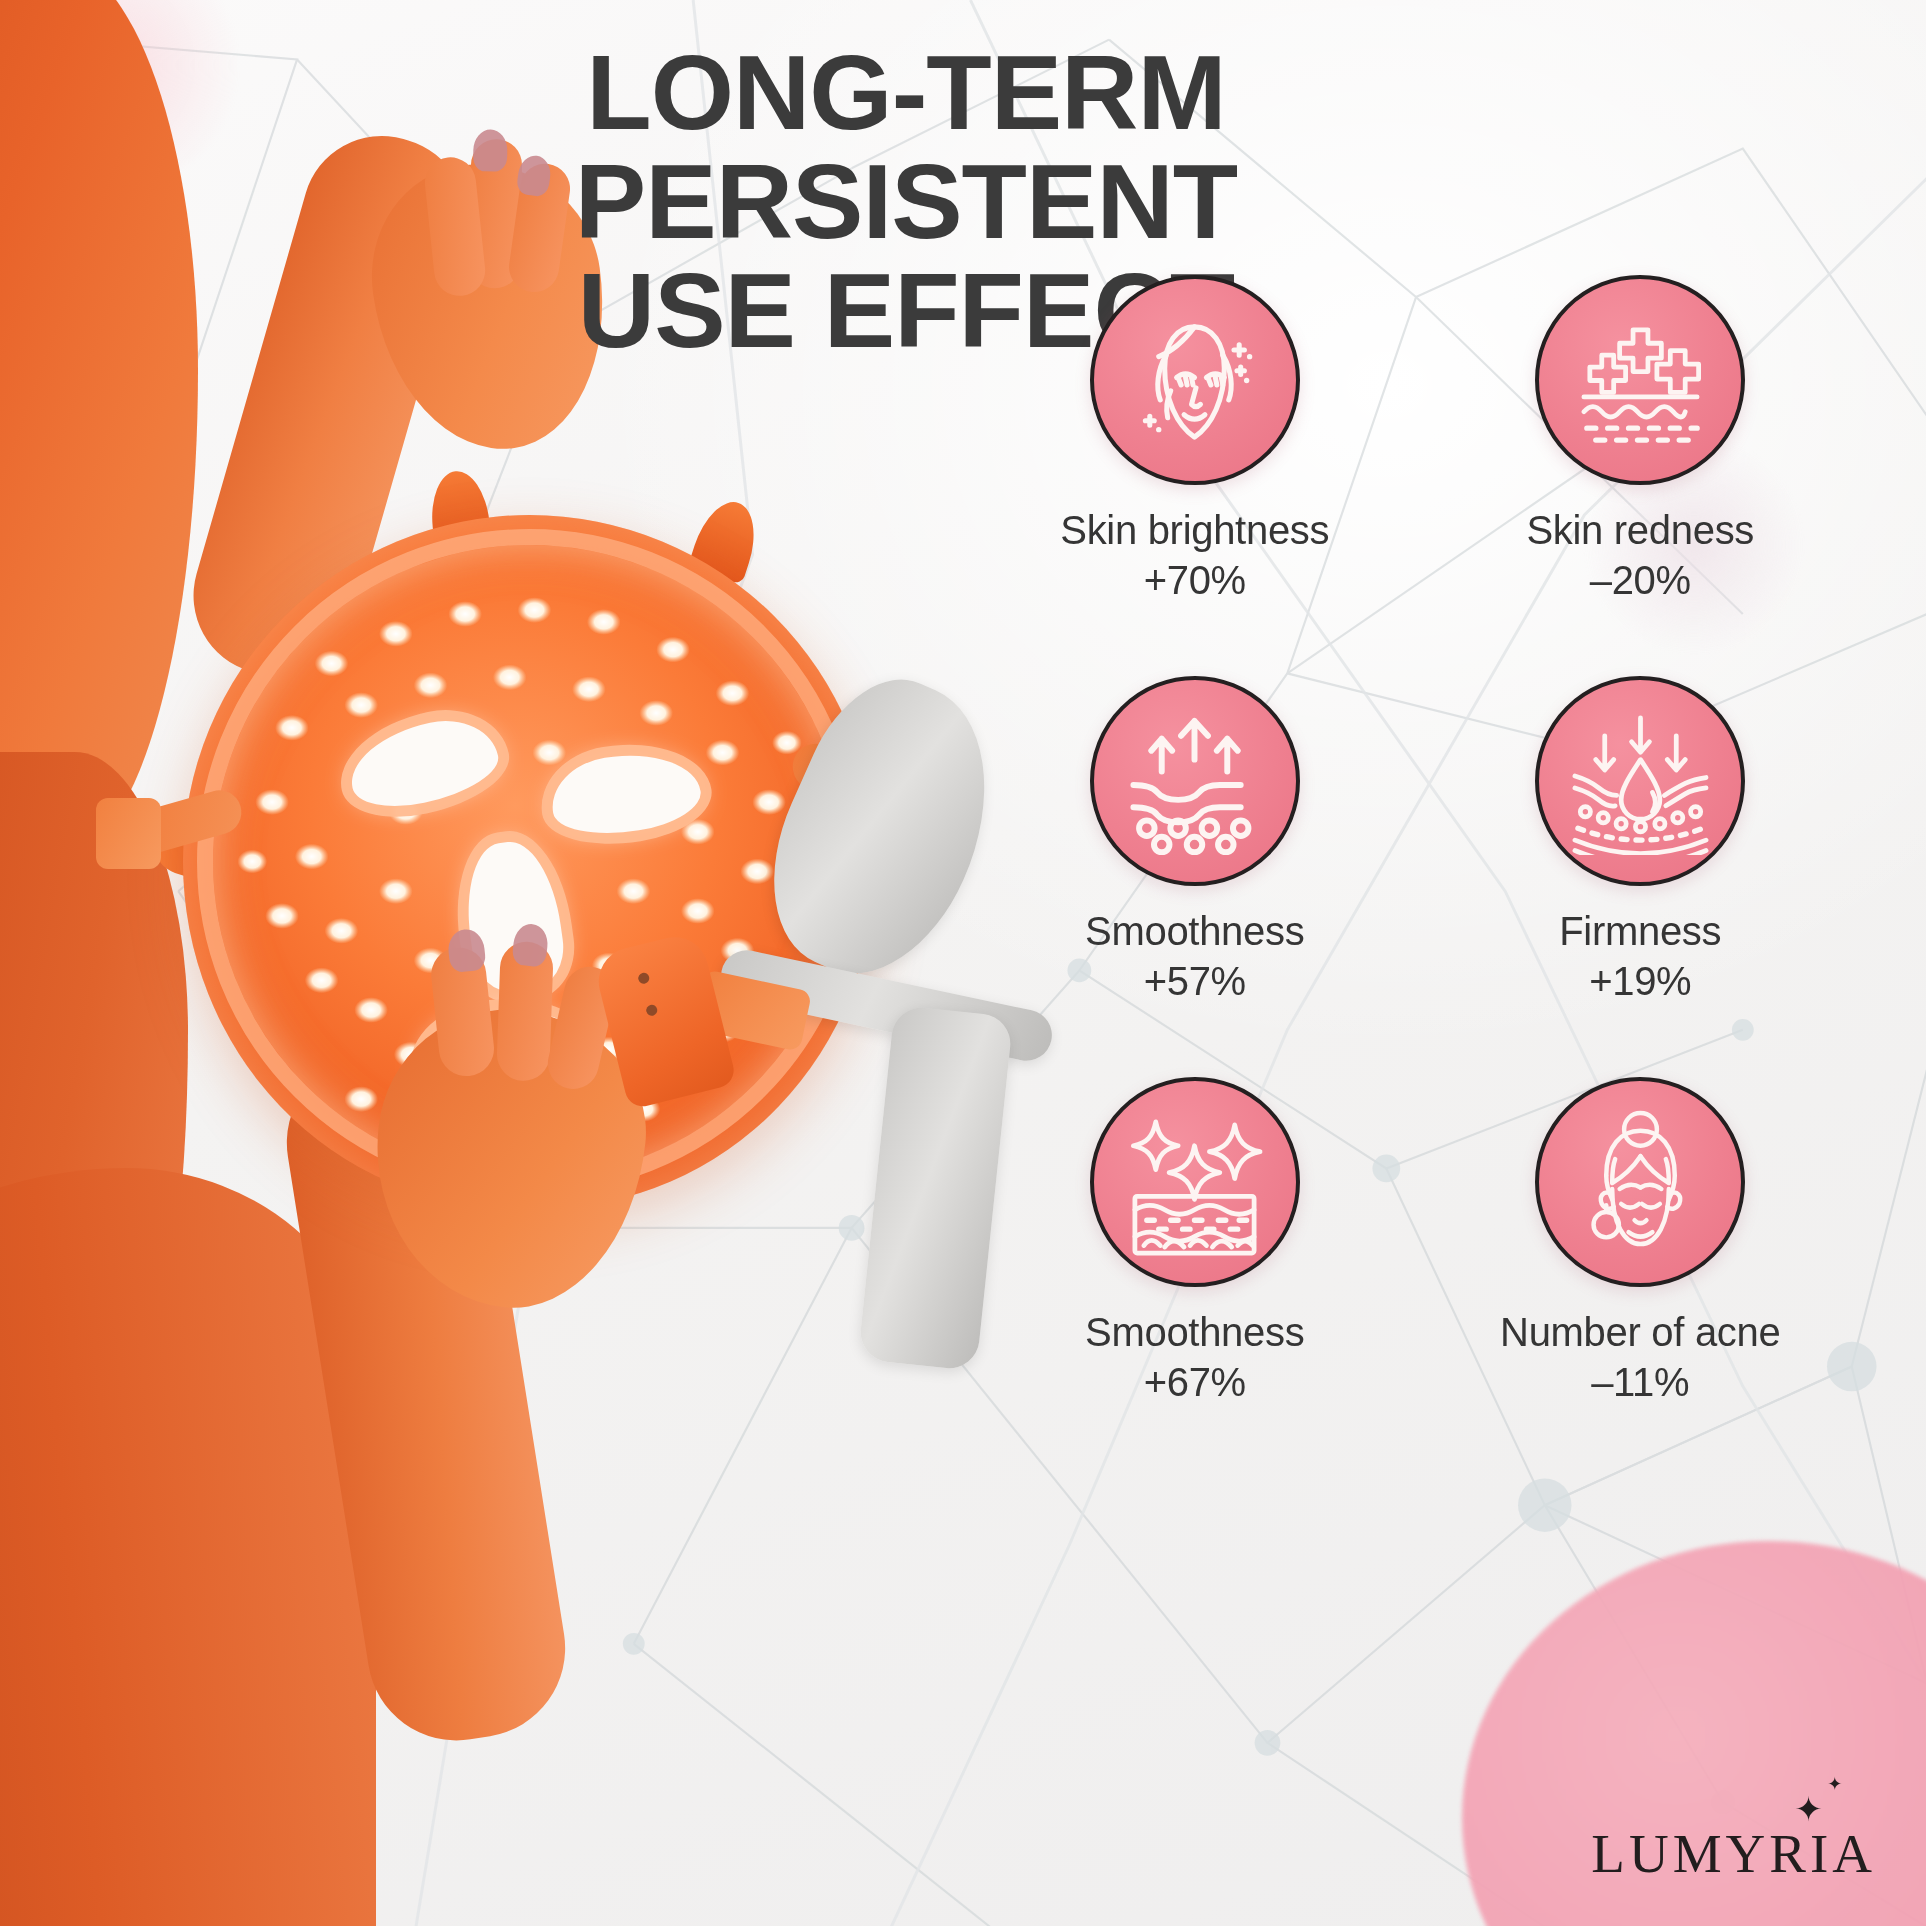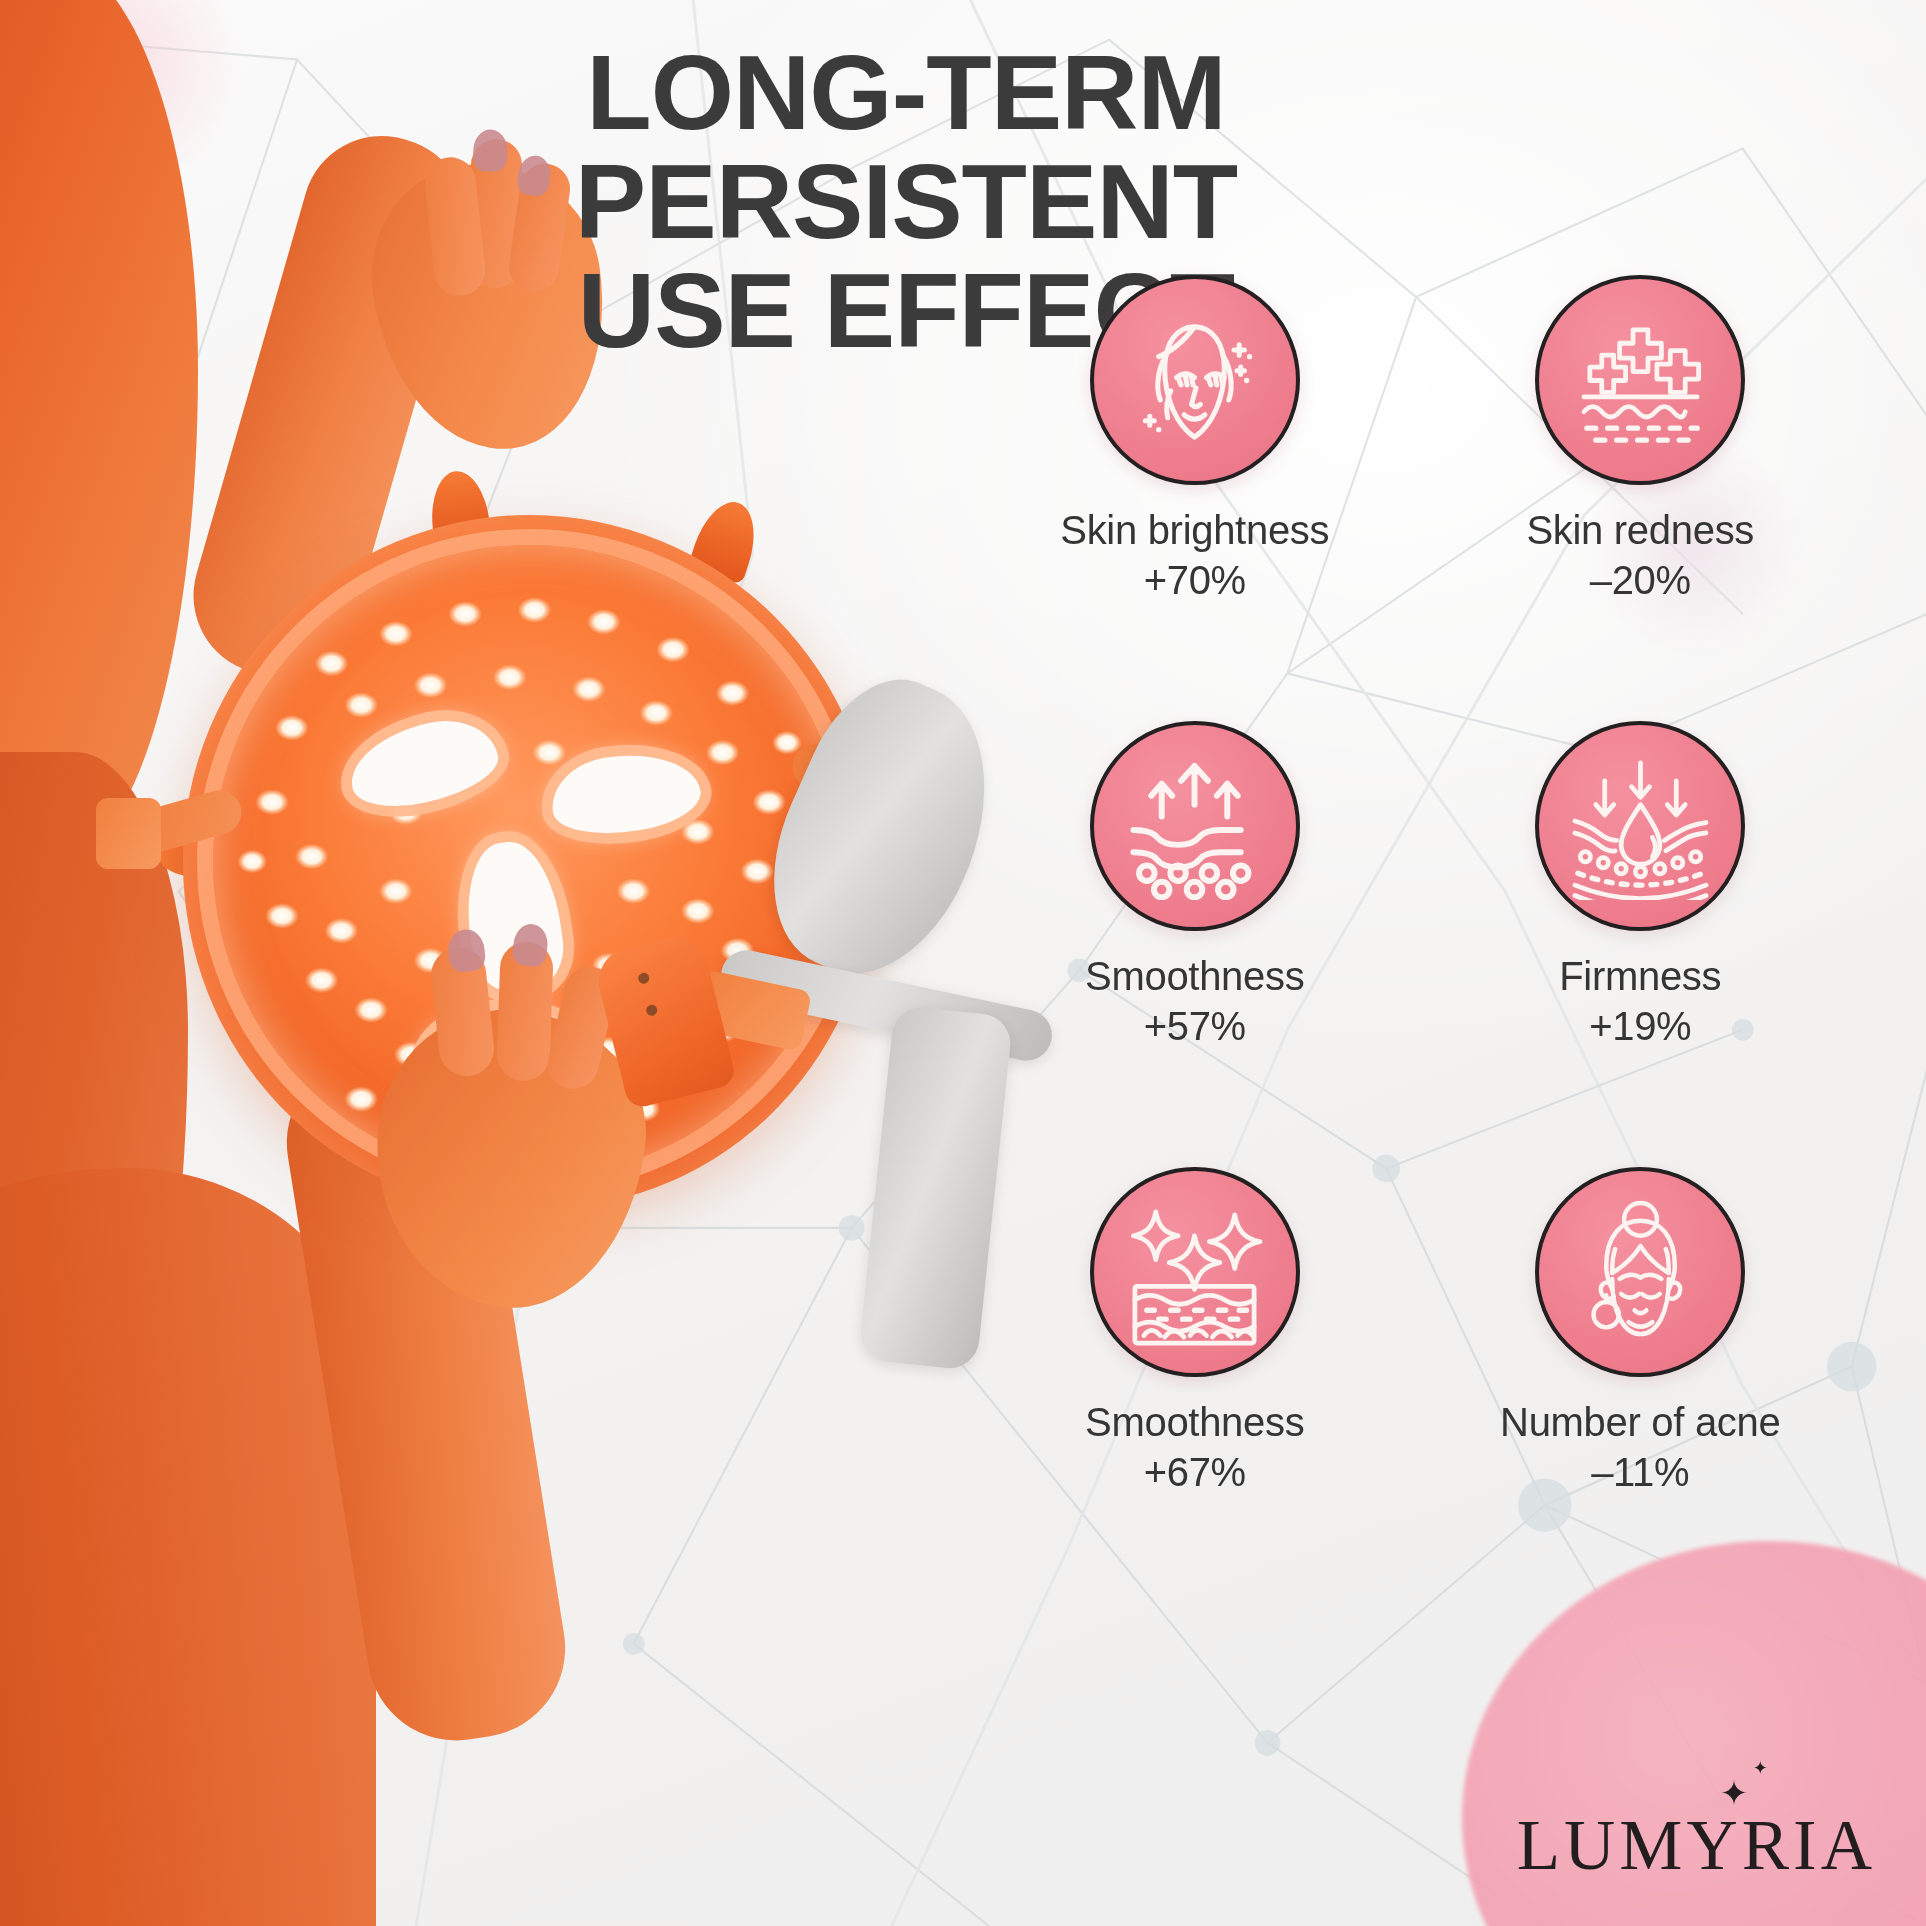--- a/index.html
+++ b/index.html
@@ -214,21 +214,21 @@
   }
   .module-dot { position: absolute; width: 11px; height: 11px; border-radius: 50%; background: #8f4a28; }
 
   
   .benefits {
     position: absolute;
     left: 972px; top: 275px;
     width: 891px;
     display: grid;
     grid-template-columns: 1fr 1fr;
-    row-gap: 115px;
+    row-gap: 70px;
     z-index: 7;
   }
   .benefit { display: flex; flex-direction: column; align-items: center; }
   .b-circle {
     width: 210px; height: 210px;
     border-radius: 50%;
     background: radial-gradient(circle at 40% 32%, #f5919f 0%, #ef8090 55%, #ea7385 100%);
     border: 4px solid #241f20;
     display: flex; align-items: center; justify-content: center;
     box-shadow: 0 5px 16px rgba(170,90,110,.18);
@@ -248,21 +248,21 @@
 
   
   .brand {
     position: absolute;
     right: 51px; bottom: 46px;
     z-index: 8;
     text-align: right;
   }
   .brand-text {
     font-family: "Liberation Serif", serif;
-    font-size: 71px;
+    font-size: 55px;
     letter-spacing: 4px;
     color: #221d1e;
     line-height: 1;
     position: relative;
     display: inline-block;
   }
   .brand-spark {
     position: absolute;
     left: 203px; top: -34px;
     color: #221d1e;

